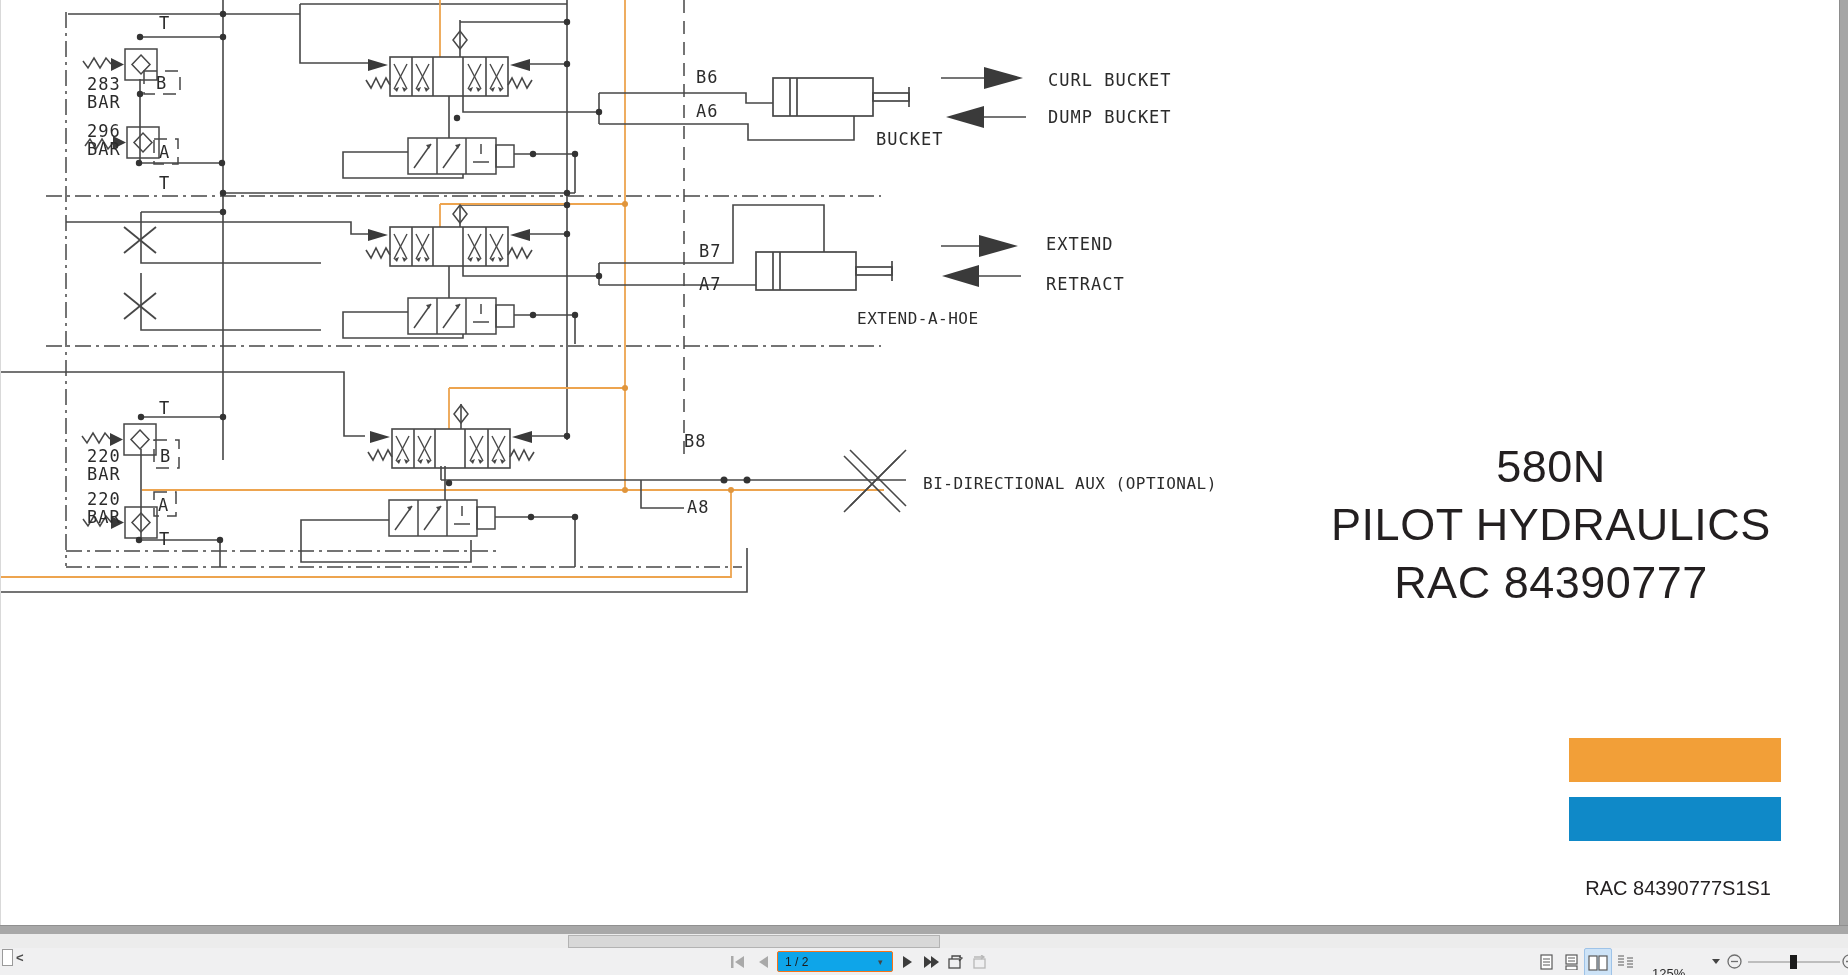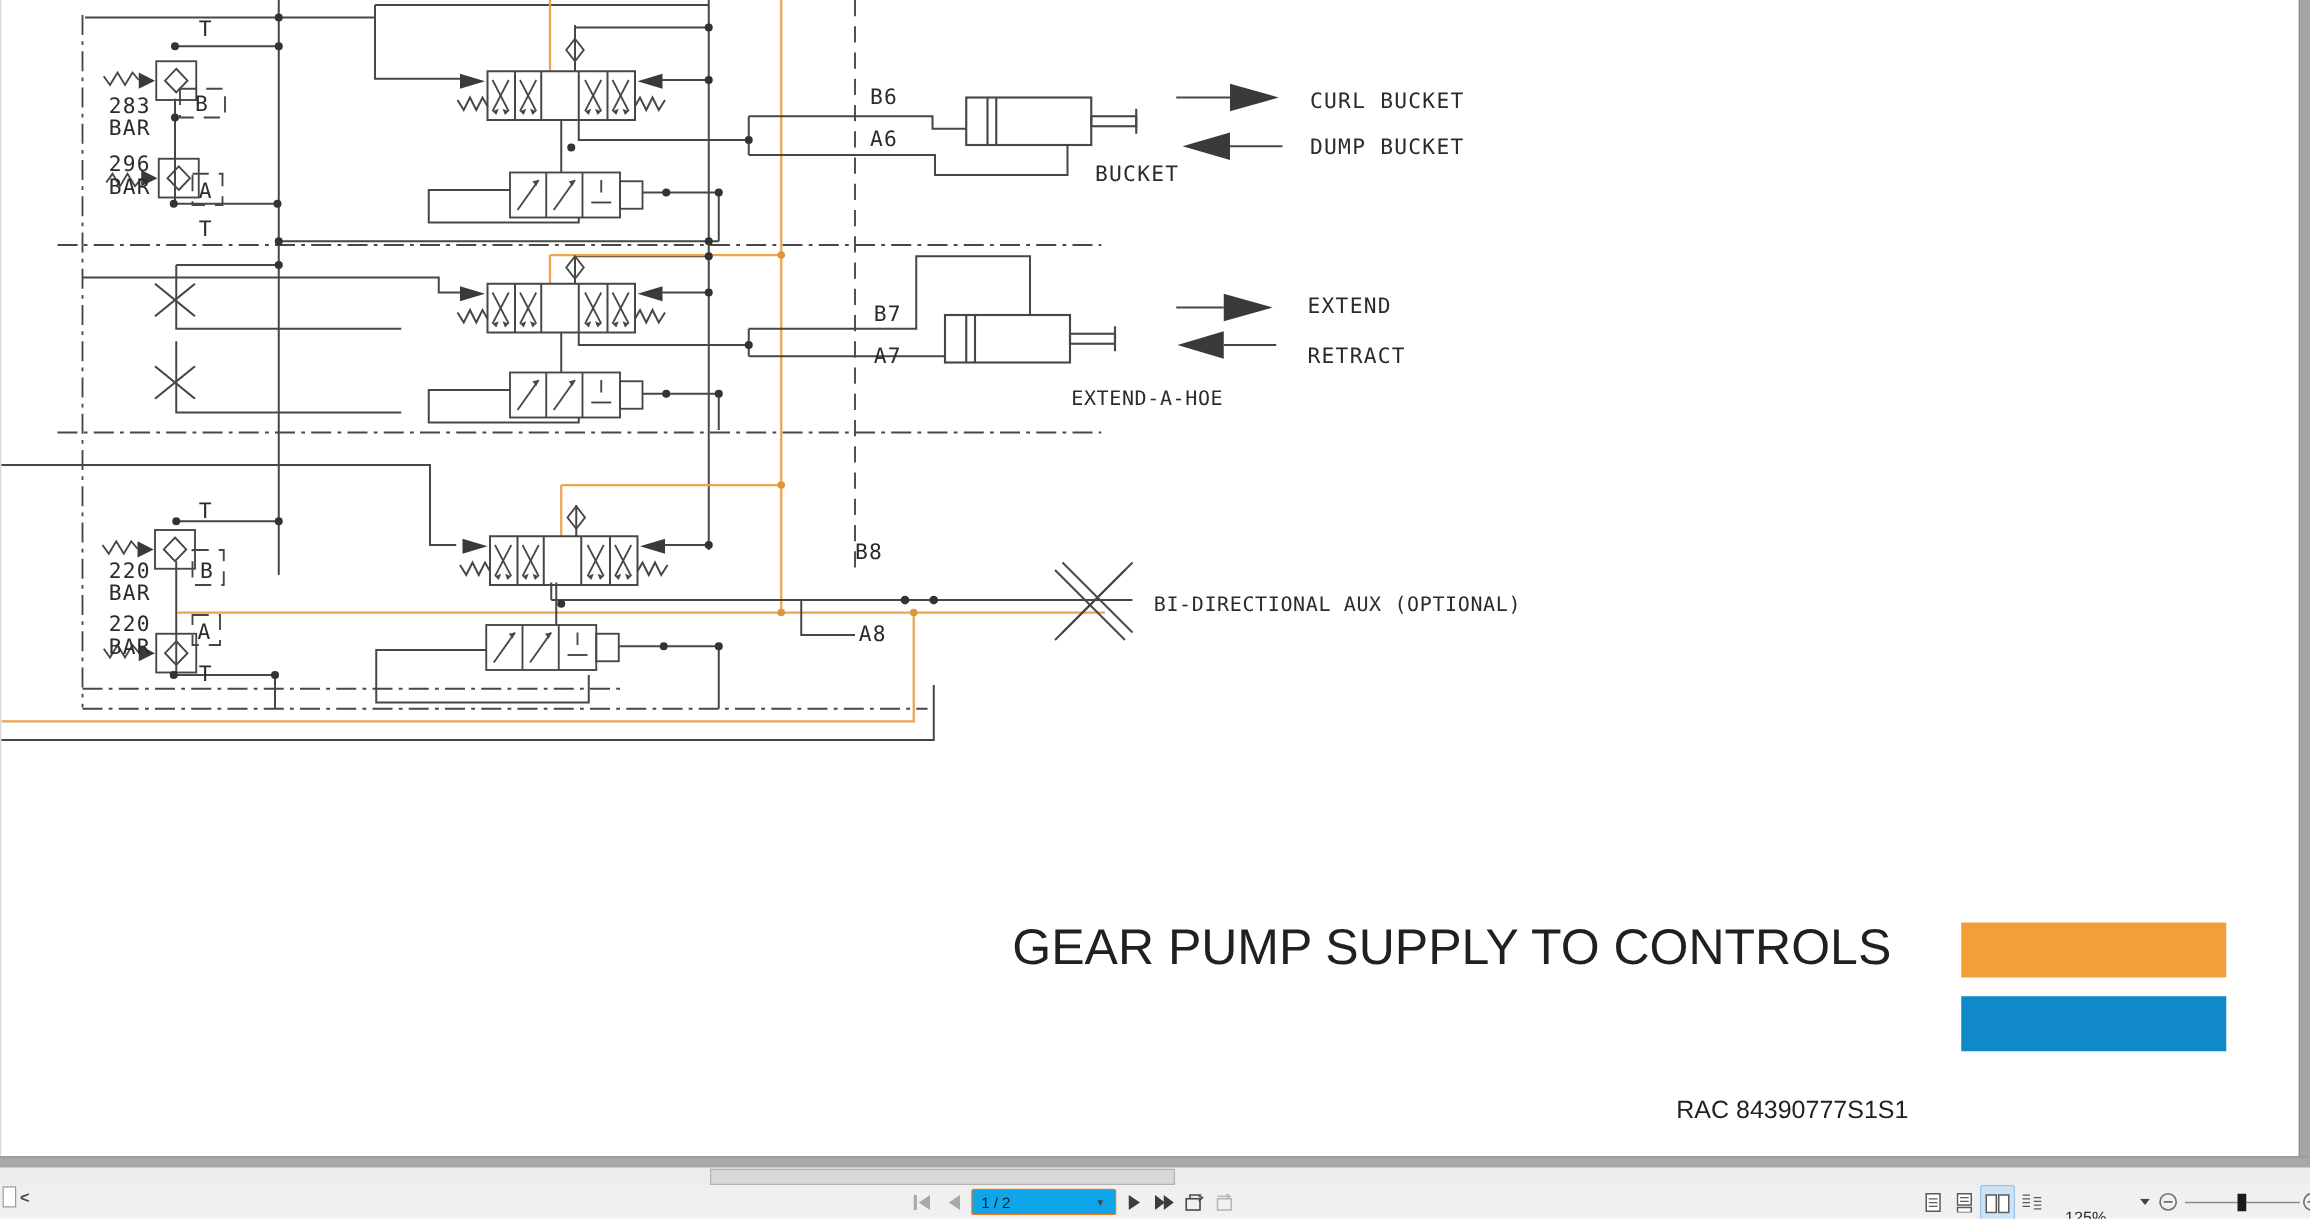--- a/index.html
+++ b/index.html
@@ -16,21 +16,21 @@
   .sch-dot{fill:#333;stroke:none;}
   .sch-odot{fill:#e0953c;stroke:none;}
   .sch-txt{font-family:"DejaVu Sans Mono",monospace;font-size:17px;fill:#2b2b2b;letter-spacing:1px;}
   .sch-txt-sm{font-family:"DejaVu Sans Mono",monospace;font-size:16px;fill:#2b2b2b;letter-spacing:0.5px;}
   
   #titleblock{position:absolute;left:1255px;top:438px;width:590px;text-align:center;
               font-size:45px;line-height:58px;color:#231f20;letter-spacing:0.5px;}
   .legend-row{position:absolute;left:600px;width:1180px;height:46px;}
   .legend-label{position:absolute;right:268px;top:0;font-size:40px;color:#231f20;white-space:nowrap;}
   .legend-swatch{position:absolute;right:0;top:2px;width:212px;height:44px;}
-  #footer-code{position:absolute;left:1340px;top:877px;width:430px;text-align:left;font-size:20px;color:#231f20;}
+  #footer-code{position:absolute;left:1340px;top:877px;width:430px;text-align:right;font-size:20px;color:#231f20;}
   
   #right-strip{position:absolute;right:0;top:0;width:8px;height:925px;background:#a5a5a5;border-left:1px solid #8d8d8d;}
   #divider{position:absolute;left:0;top:925px;width:1848px;height:9px;background:#a8a8a8;border-top:1px solid #909090;}
   #hscroll{position:absolute;left:0;top:934px;width:1848px;height:14px;background:#ececec;}
   #hscroll-thumb{position:absolute;left:568px;top:1px;width:370px;height:11px;background:#d8d8d8;border:1px solid #b3b3b3;}
   #toolbar{position:absolute;left:0;top:948px;width:1848px;height:27px;background:#f0f0f1;font-size:12px;}
   .tbtn{position:absolute;top:0;height:27px;display:flex;align-items:center;justify-content:center;}
   #page-box{position:absolute;left:777px;top:3px;width:114px;height:19px;background:#0ea5e9;border:1px solid #f97316;
             border-radius:2px;display:flex;align-items:center;}
   #page-box span.val{padding-left:7px;flex:1;color:#1c1c1c;}
@@ -278,23 +278,27 @@
     <text class="sch-txt" x="1047" y="86">CURL BUCKET</text>
     <text class="sch-txt" x="1047" y="123">DUMP BUCKET</text>
     <text class="sch-txt" x="875" y="145">BUCKET</text>
     <text class="sch-txt" x="1045" y="250">EXTEND</text>
     <text class="sch-txt" x="1045" y="290">RETRACT</text>
     <text class="sch-txt-sm" x="856" y="324">EXTEND-A-HOE</text>
     <text class="sch-txt-sm" x="922" y="489">BI-DIRECTIONAL AUX (OPTIONAL)</text>
   </g>
 </svg>
 
+  <div id="titleblock">
+    <div>580N</div>
+    <div>PILOT HYDRAULICS</div>
+    <div>RAC 84390777</div>
+  </div>
 
   <div class="legend-row" style="top:736px;">
-    <span class="legend-label">GEAR PUMP SUPPLY TO CONTROLS</span>
     <span class="legend-swatch" style="background: rgb(242, 159, 56);"></span>
   </div>
   <div class="legend-row" style="top:795px;">
     <span class="legend-swatch" style="background: rgb(15, 137, 200);"></span>
   </div>
 
   <div id="footer-code">RAC 84390777S1S1</div>
 </div>
 
 <div id="right-strip"></div>

